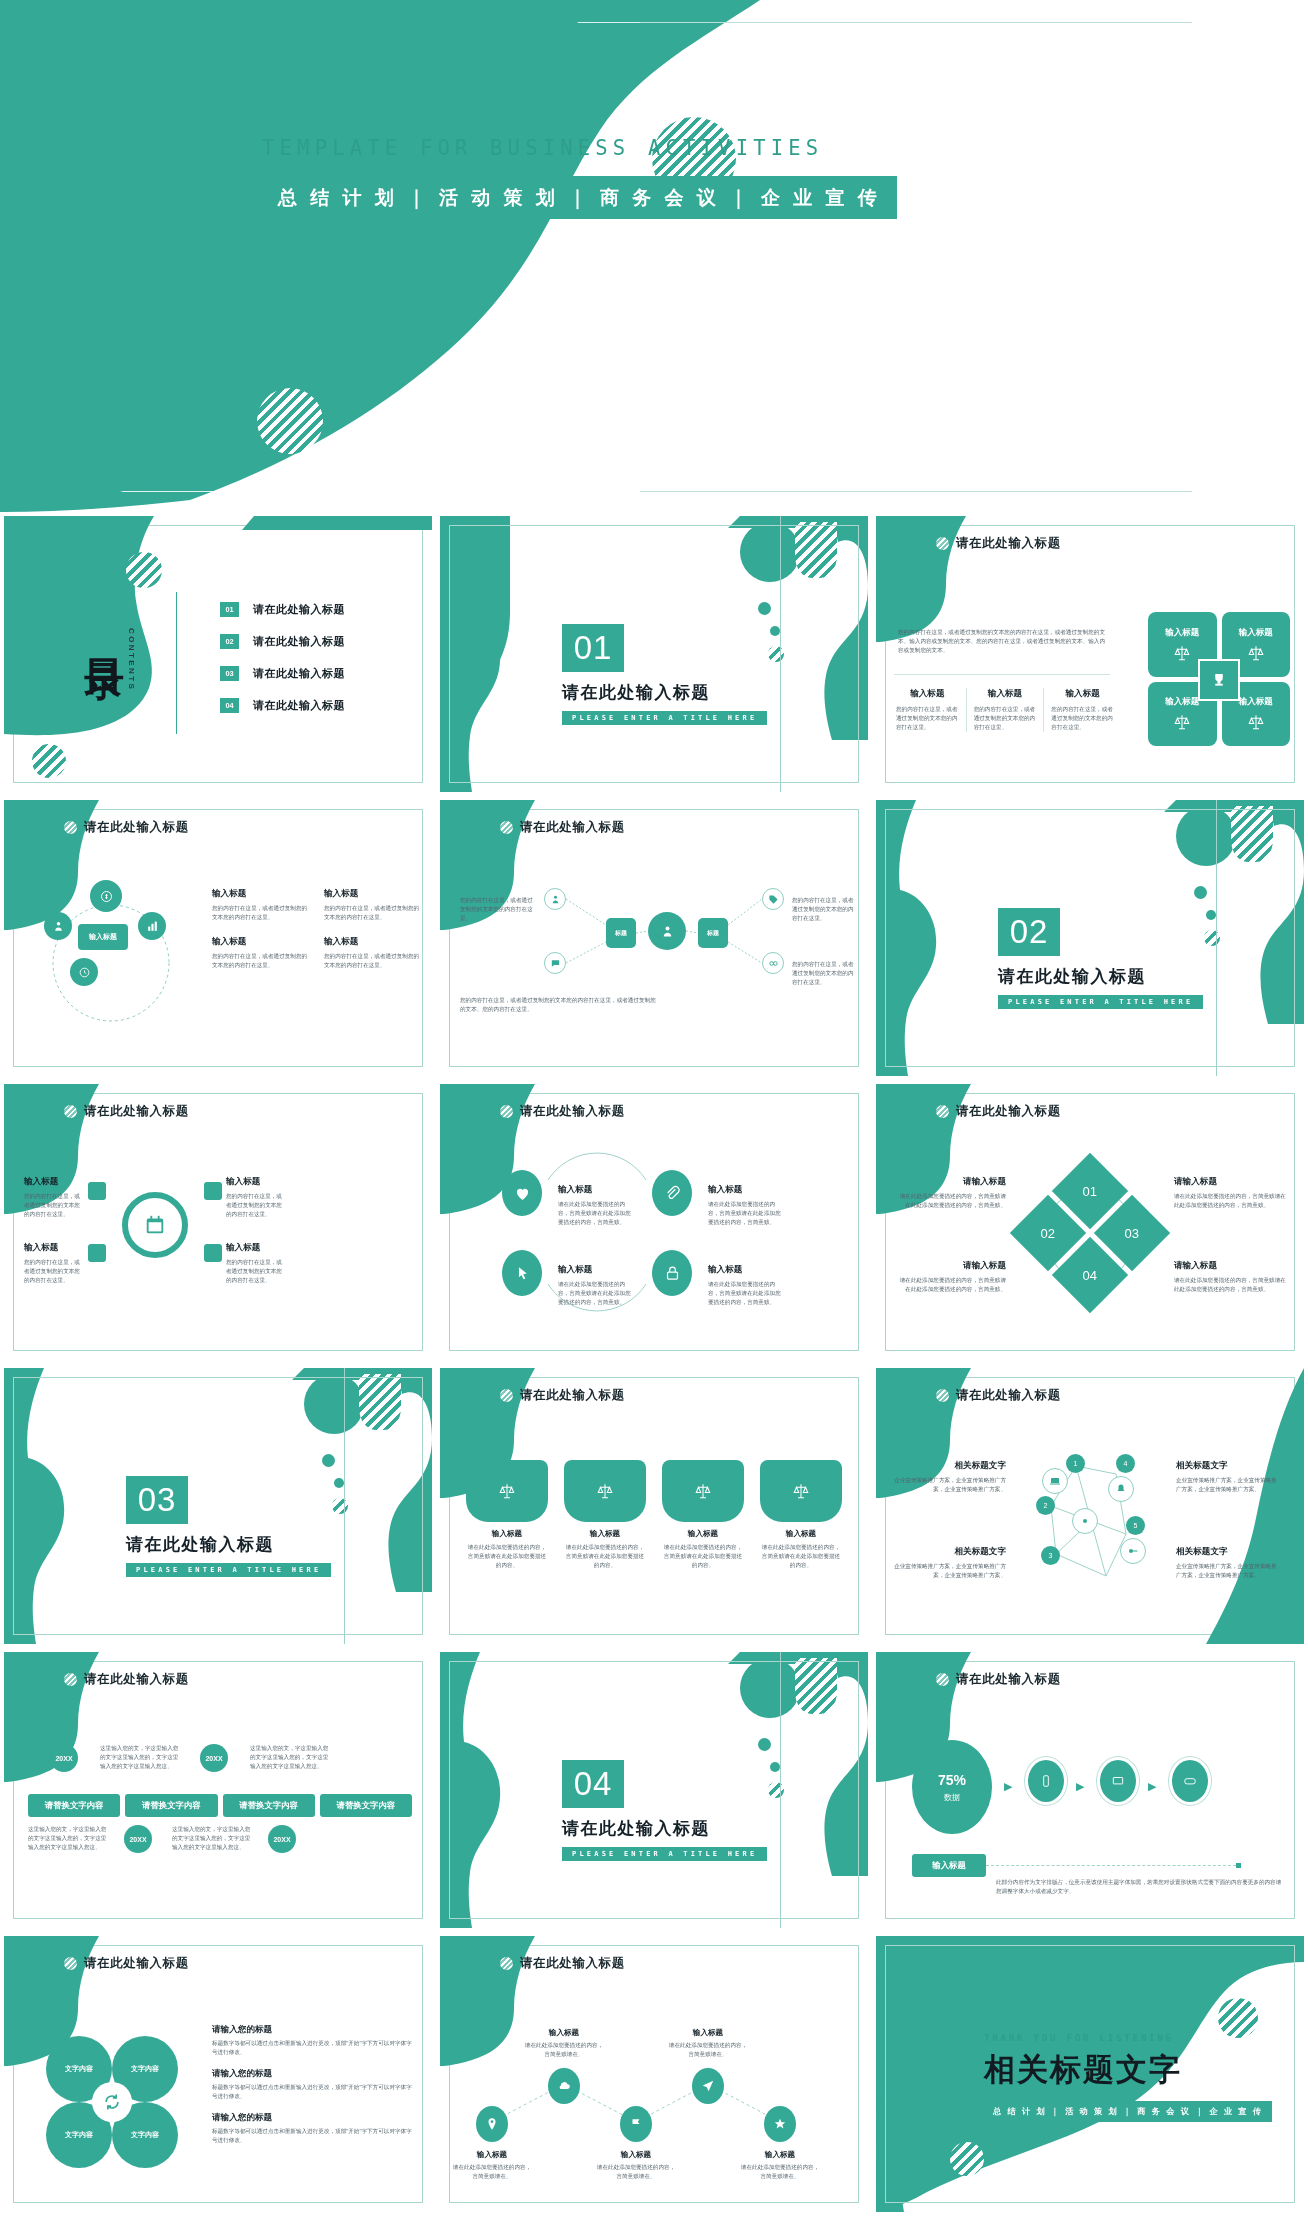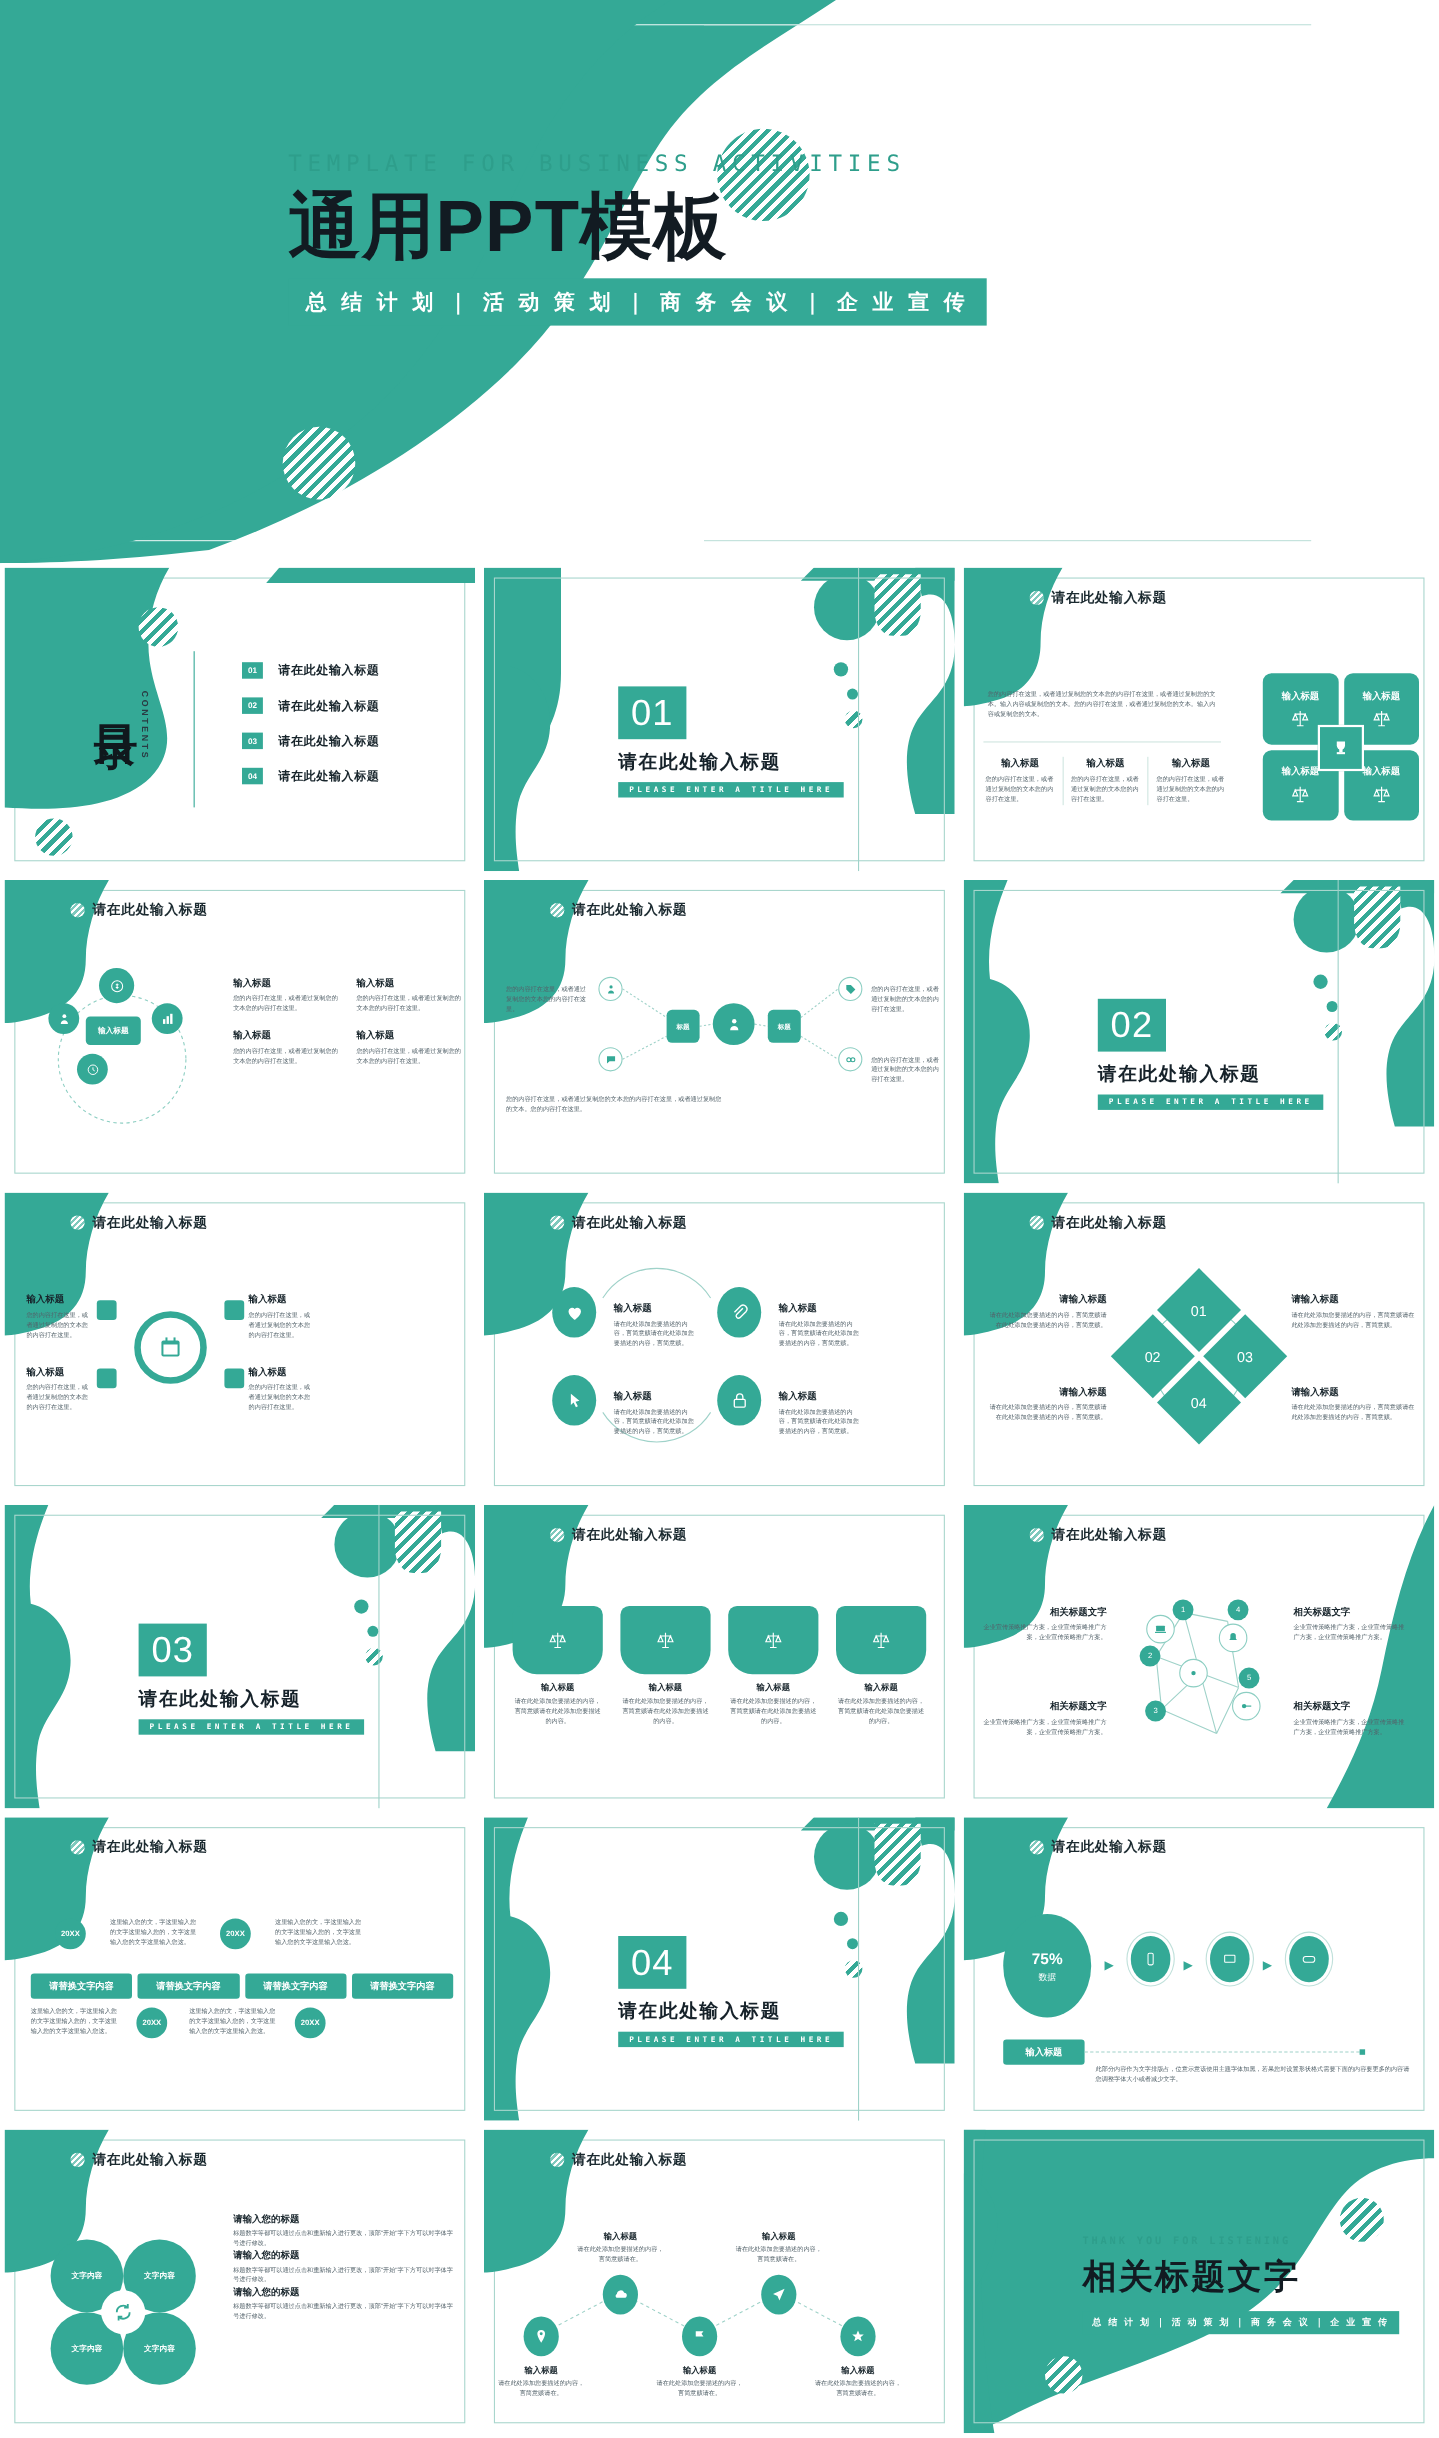--- a/index.html
+++ b/index.html
@@ -130,21 +130,20 @@
     </svg>
 
     <div class="stripe-circ" style="left:652px;top:117px;width:84px;height:84px;z-index:3;"></div>
     <div class="stripe-circ" style="left:257px;top:388px;width:66px;height:66px;z-index:3;"></div>
 
     <div class="hero-frame"></div>
     <div class="hero-frame-dark"></div>
 
     <div class="hero-content">
       <div class="eyebrow">TEMPLATE FOR BUSINESS ACTIVITIES</div>
-      <div class="h1 l2">通用PPT模板</div>
       <div class="hero-tag">总 结 计 划 ｜ 活 动 策 划 ｜ 商 务 会 议 ｜ 企 业 宣 传</div>
     </div>
   </div>
 
   <div class="grid">
 
     <div class="slide">
         <div class="sl-inner">
       <svg style="position:absolute;inset:0;z-index:1;" width="428" height="276" viewBox="0 0 428 276">
         <path d="M0,0 L150,0 C135,25 128,55 132,85 C137,120 155,145 145,172
@@ -839,21 +838,21 @@
           <span style="font-size:7px;font-weight:700;">文字内容</span>
             </div>
         <div style="position:absolute;left:54px;top:54px;width:40px;height:40px;border-radius:50%;background:#fff;
                     display:flex;align-items:center;justify-content:center;">
           <svg width="20" height="20" viewBox="0 0 24 24" fill="none" stroke="#34a996" stroke-width="2">
             <path d="M5 12a7 7 0 0 1 12-5M19 12a7 7 0 0 1-12 5"></path>
                 <path d="M17 3v4h-4M7 21v-4h4"></path>
               </svg>
         </div>
       </div>
-      <div style="position:absolute;left:208px;top:76px;width:204px;z-index:5;display:flex;flex-direction:column;">
+      <div style="position:absolute;left:208px;top:88px;width:204px;z-index:5;display:flex;flex-direction:column;gap:11px;">
         <div>
           <div class="mini-b">请输入您的标题</div>
           <div class="txtl" style="margin-top:3px;">标题数字等都可以通过点击和重新输入进行更改，顶部"开始"字下方可以对字体字号进行修改。</div>
         </div>
         <div>
           <div class="mini-b">请输入您的标题</div>
           <div class="txtl" style="margin-top:3px;">标题数字等都可以通过点击和重新输入进行更改，顶部"开始"字下方可以对字体字号进行修改。</div>
         </div>
         <div>
           <div class="mini-b">请输入您的标题</div>

